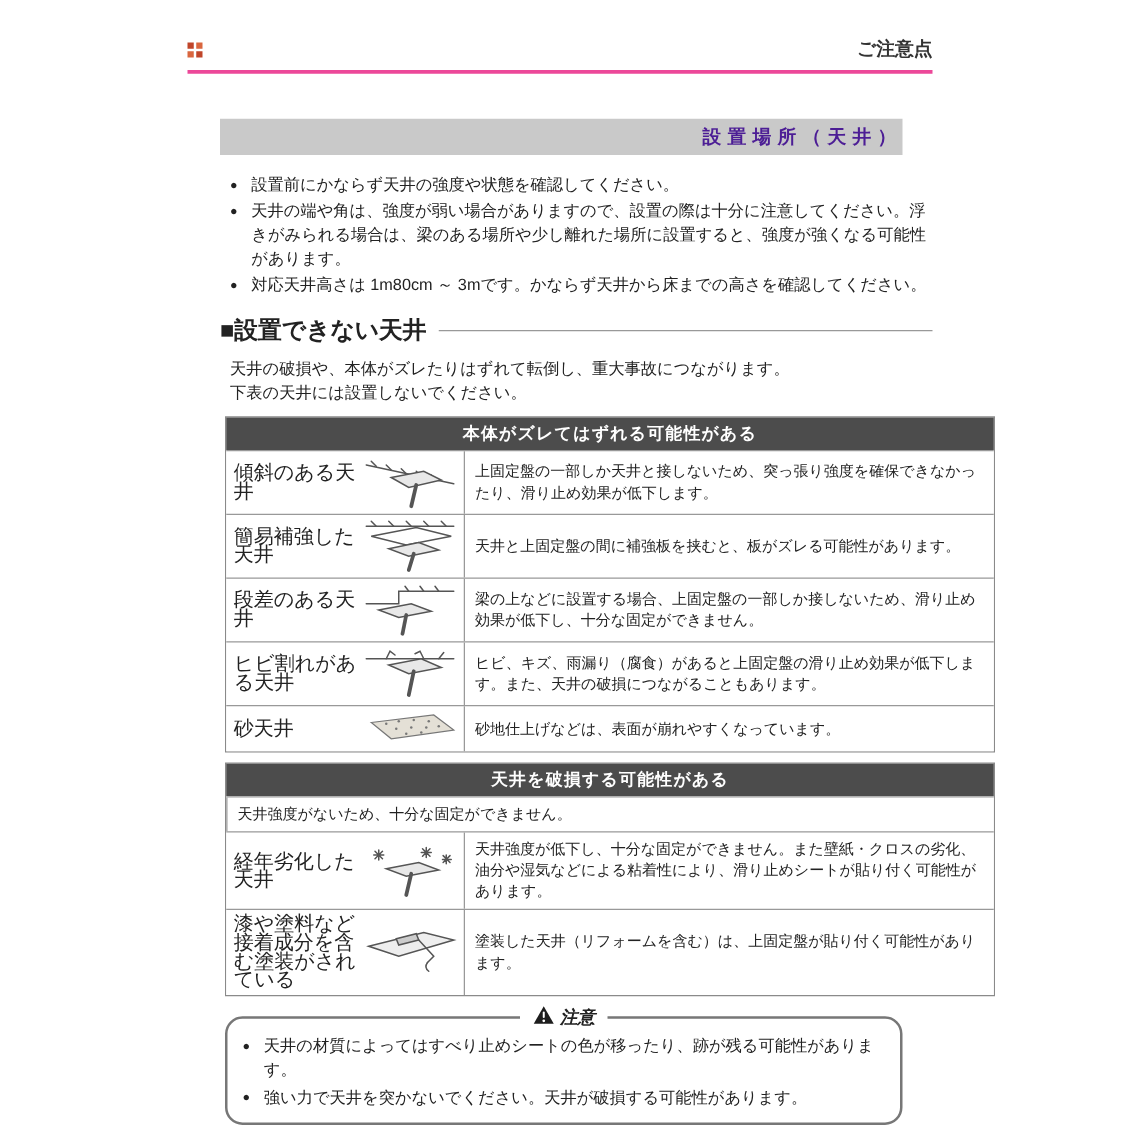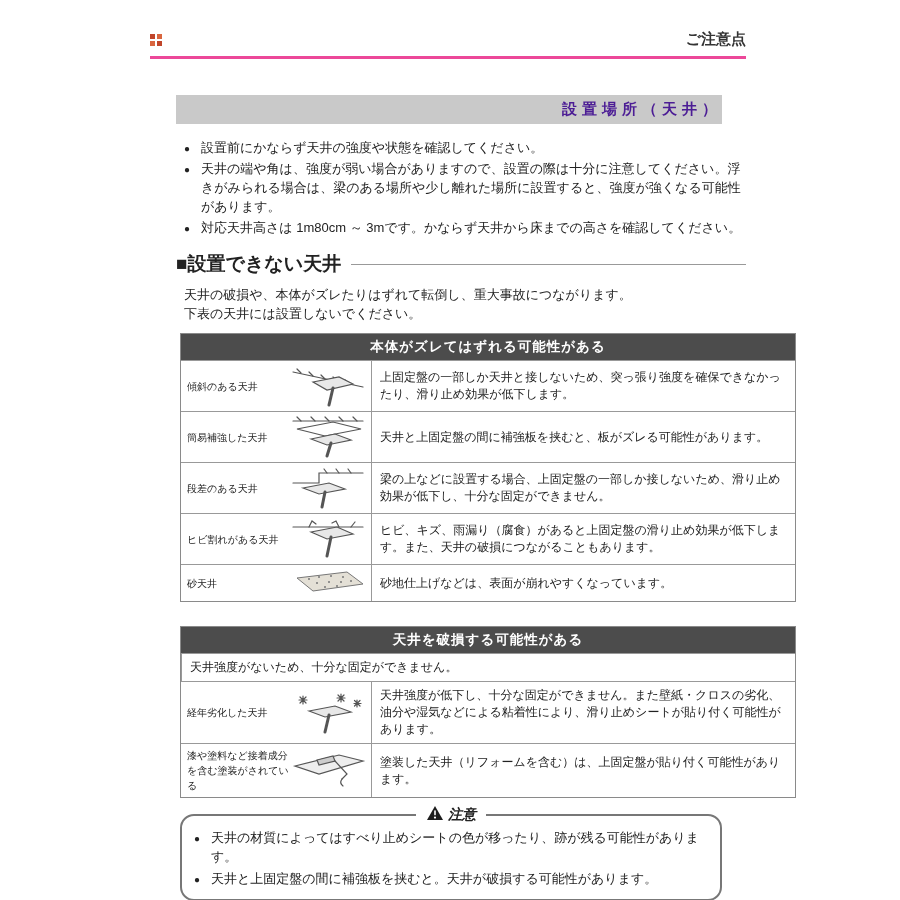--- a/index.html
+++ b/index.html
@@ -29,27 +29,27 @@
 
   
   .section-heading{margin:14px 0 0 26px;display:flex;align-items:center;
     font-weight:bold;font-size:19px;}
   .section-heading .rule{flex:1;border-top:1px solid #999;margin-left:10px;}
 
   .intro{margin:8px 0 0 34px;font-size:13px;line-height:19px;}
 
   
   .tbl{margin:10px 0 0 30px;width:616px;border:1px solid #8a8a8a;box-sizing:border-box;}
-  .tbl + .tbl{margin-top:24px;}
+  .tbl + .tbl{margin-top:8px;}
   .tbl-header{background:#4c4c4c;color:#ffffff;font-weight:bold;text-align:center;
     font-size:13.5px;padding:4px 0;letter-spacing:1px;}
   .tbl-row{display:flex;border-top:1px solid #999;background:#fff;}
   .cell-left{width:190px;display:flex;align-items:center;justify-content:space-between;
     padding:4px 4px 4px 6px;box-sizing:border-box;}
-  .row-label{width:102px;font-size:10px;line-height:15px;}
+  .row-label{width:102px;font-size:16px;line-height:15px;}
   .illus{flex:0 0 auto;}
   .illus svg{display:block;}
   .cell-right{flex:1;border-left:1px solid #999;padding:5px 8px;font-size:12px;
     line-height:17px;display:flex;align-items:center;box-sizing:border-box;}
 
   
   .caution-box{margin:16px 0 0 30px;width:542px;border:2px solid #777;
     border-radius:14px;position:relative;padding:12px 12px 8px 12px;box-sizing:border-box;}
   .caution-title{position:absolute;top:-11px;left:50%;transform:translateX(-50%);
     background:#ffffff;padding:0 10px;font-weight:bold;font-size:14px;
@@ -232,18 +232,18 @@
           <svg width="18" height="16" viewBox="0 0 18 16">
             <polygon points="9,1 17,15 1,15" fill="#1d1d1d"></polygon>
             <rect x="8.2" y="5.2" width="1.6" height="5.2" rx="0.8" fill="#ffffff"></rect>
             <circle cx="9" cy="12.6" r="1.1" fill="#ffffff"></circle>
           </svg>
         </span>
         <span>注意</span>
       </div>
       <div class="caution-items">
         <div class="bullet-item">天井の材質によってはすべり止めシートの色が移ったり、跡が残る可能性があります。</div>
-        <div class="bullet-item">天井と上固定盤の間に補強板を挟むと。天井が破損する可能性があります。</div>
+        <div class="bullet-item">強い力で天井を突かないでください。天井が破損する可能性があります。</div>
       </div>
     </div>
 
   </div>
 </div>
 
 </body></html>

